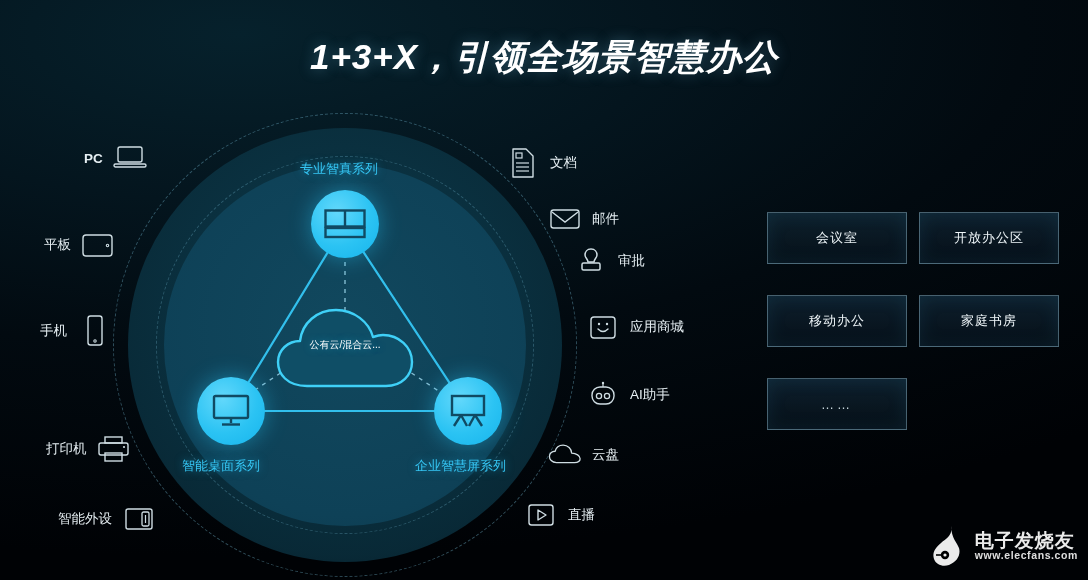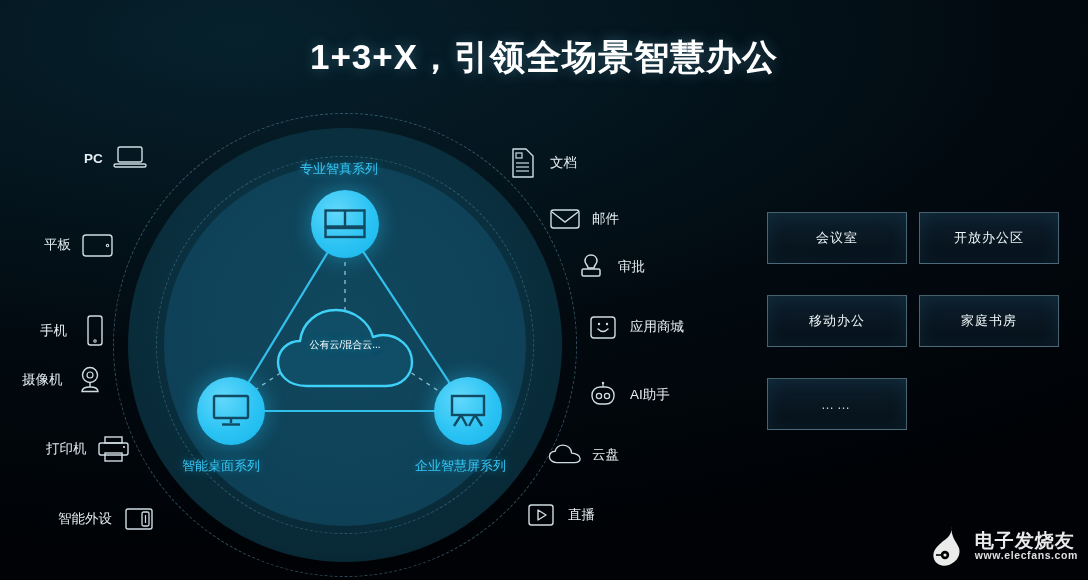--- a/index.html
+++ b/index.html
@@ -25,20 +25,21 @@
     position: absolute;
     top: 34px;
     left: 0;
     width: 1088px;
     text-align: center;
     font-size: 35px;
     font-weight: bold;
     letter-spacing: 1px;
     color: #ffffff;
     text-shadow: 0 0 14px rgba(120,200,235,.35);
+    font-style: italic;
   }
 
   
   .diagram {
     position: absolute;
     left: 0;
     top: 80px;
     width: 700px;
     height: 500px;
   }
@@ -265,31 +266,20 @@
   <div class="item left-item" style="left:40px; top:314px;">
     <span>手机</span>
     <span class="glyph">
       <svg width="26" height="34" viewBox="0 0 26 34">
         <rect x="7" y="2" width="14" height="29" rx="2.5" fill="none" stroke="#cfdde3" stroke-width="1.4"></rect>
         <circle cx="14" cy="27" r="1.2" fill="none" stroke="#cfdde3" stroke-width="1.1"></circle>
       </svg>
     </span>
   </div>
 
-  <div class="item left-item" style="left:22px; top:363px;">
-    <span>摄像机</span>
-    <span class="glyph">
-      <svg width="30" height="30" viewBox="0 0 30 30">
-        <circle cx="15" cy="10" r="7.5" fill="none" stroke="#cfdde3" stroke-width="1.4"></circle>
-        <circle cx="15" cy="10" r="3" fill="none" stroke="#cfdde3" stroke-width="1.2"></circle>
-        <path d="M15 17.5 L15 22" stroke="#cfdde3" stroke-width="1.4"></path>
-        <path d="M7 26.5 Q7 22 15 22 Q23 22 23 26.5 Z" fill="none" stroke="#cfdde3" stroke-width="1.4"></path>
-      </svg>
-    </span>
-  </div>
 
   <div class="item left-item" style="left:46px; top:432px;">
     <span>打印机</span>
     <span class="glyph">
       <svg width="34" height="28" viewBox="0 0 34 28">
         <rect x="8" y="2" width="17" height="6" fill="none" stroke="#cfdde3" stroke-width="1.4"></rect>
         <rect x="2" y="8" width="29" height="12" rx="2" fill="none" stroke="#cfdde3" stroke-width="1.4"></rect>
         <rect x="8" y="18" width="17" height="8" fill="none" stroke="#cfdde3" stroke-width="1.4"></rect>
         <circle cx="27" cy="12" r="1.1" fill="#cfdde3"></circle>
       </svg>
@@ -323,21 +313,21 @@
   <div class="item" style="left:548px; top:202px;">
     <span class="glyph">
       <svg width="32" height="24" viewBox="0 0 32 24">
         <rect x="2" y="3" width="28" height="18" rx="2.5" fill="none" stroke="#cfdde3" stroke-width="1.4"></rect>
         <path d="M3 5 L16 15 L29 5" fill="none" stroke="#cfdde3" stroke-width="1.4"></path>
       </svg>
     </span>
     <span>邮件</span>
   </div>
 
-  <div class="item" style="left:574px; top:250px;">
+  <div class="item" style="left:574px; top:244px;">
     <span class="glyph">
       <svg width="30" height="30" viewBox="0 0 30 30">
         <path d="M15 3 C19 3 21 6 21 9 C21 12 18 13 18 16 L12 16 C12 13 9 12 9 9 C9 6 11 3 15 3 Z" fill="none" stroke="#cfdde3" stroke-width="1.5" stroke-linejoin="round"></path>
         <rect x="6" y="17" width="18" height="7" rx="1.5" fill="none" stroke="#cfdde3" stroke-width="1.5"></rect>
       </svg>
     </span>
     <span>审批</span>
   </div>
 
   <div class="item" style="left:586px; top:310px;">

